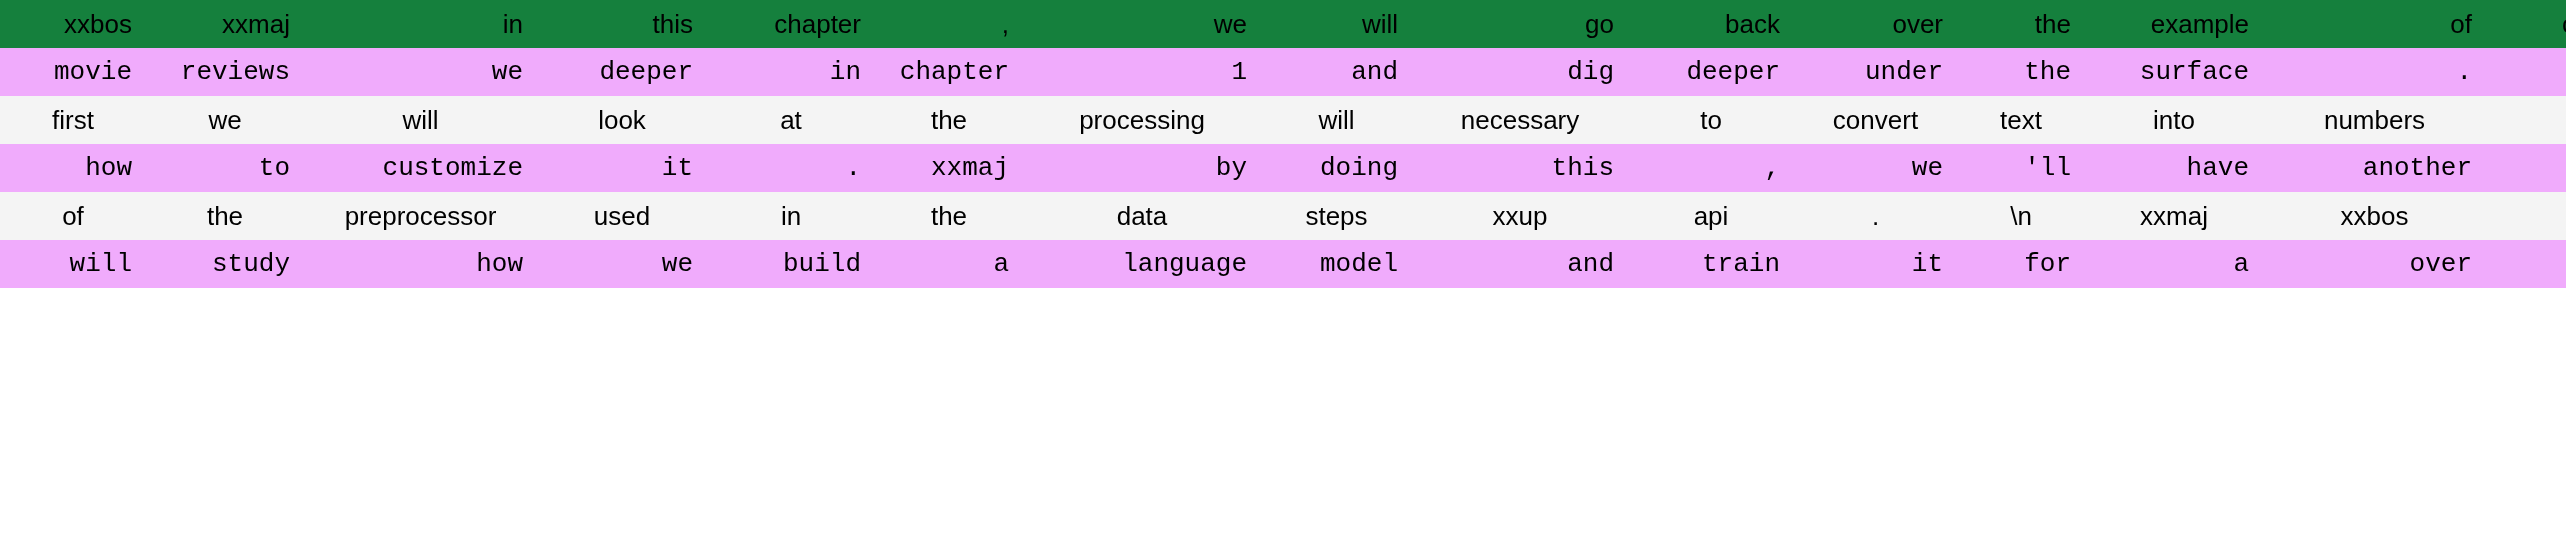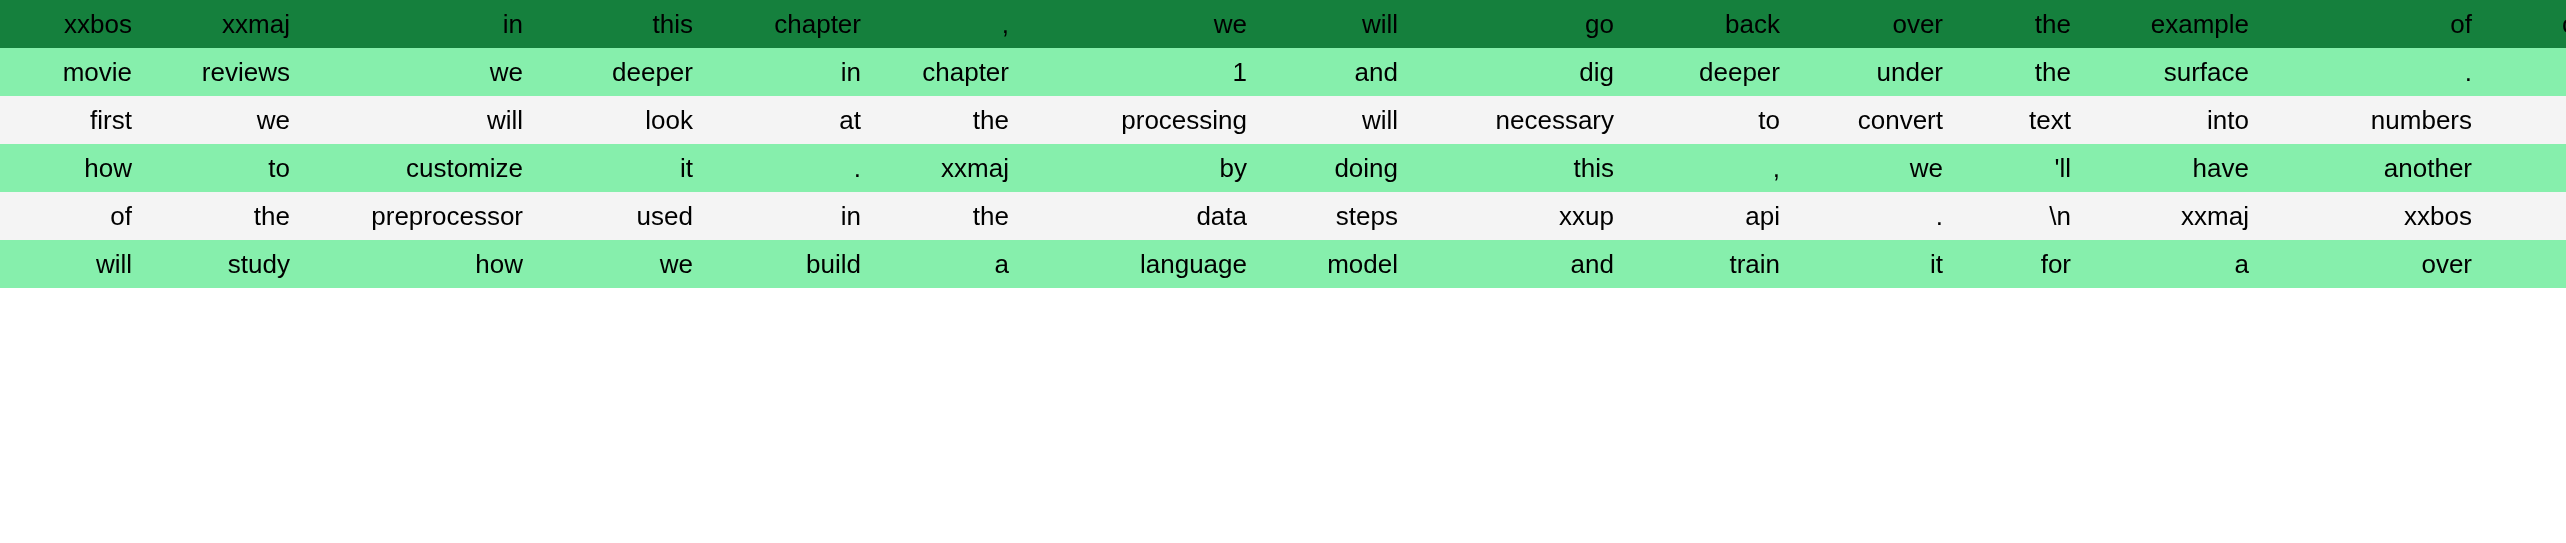--- a/index.html
+++ b/index.html
@@ -39,23 +39,25 @@
     white-space: nowrap;
     overflow: hidden;
     border: none;
   }
   tr.row-highlight td {
     background: #15803d;
     text-align: right;
   }
   tr.row-odd td {
     background: #f4f4f4;
+    text-align: center;
   }
   tr.row-even td {
-    background: #86efac;
+    background: #f0abfc;
+    font-family: Liberation Mono, monospace;
   }
   
   .c0  { width: 118px; }
   .c1  { width: 130px; }
   .c2  { width: 205px; }
   .c3  { width: 142px; }
   .c4  { width: 140px; }
   .c5  { width: 120px; }
   .c6  { width: 210px; }
   .c7  { width: 123px; }

